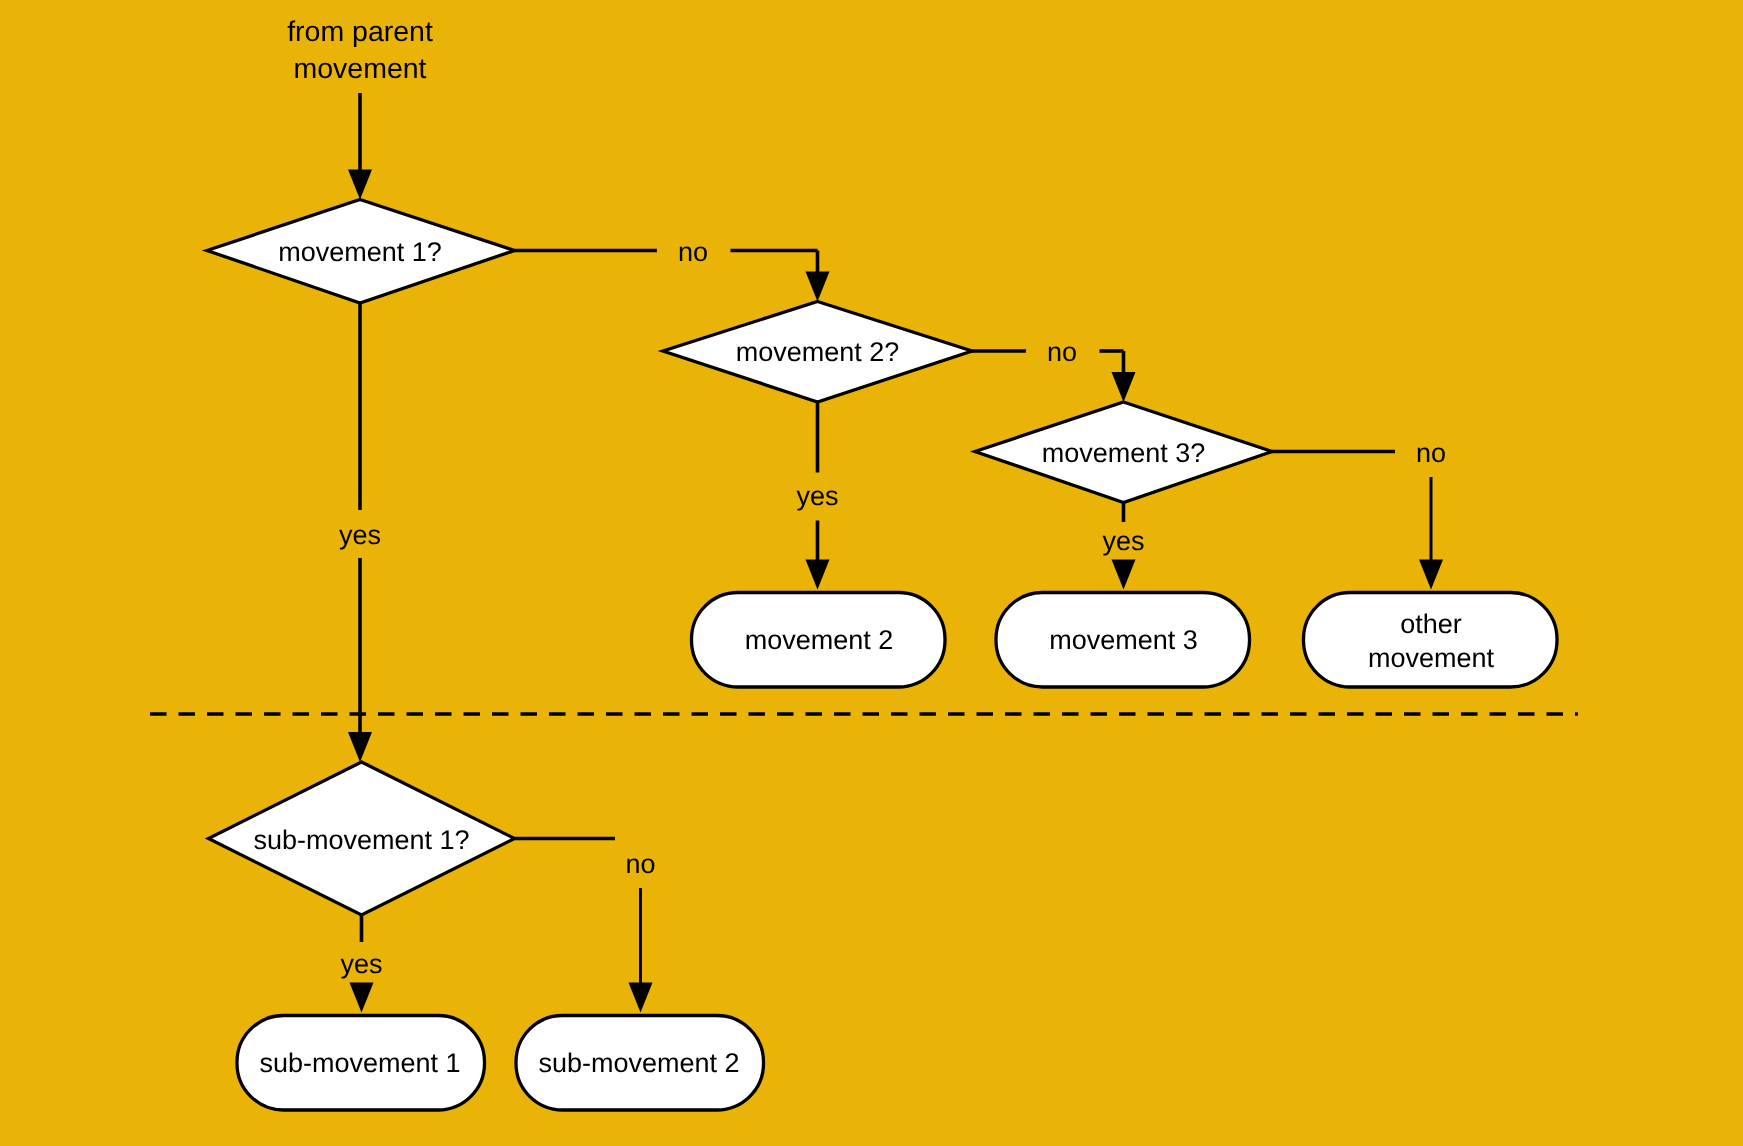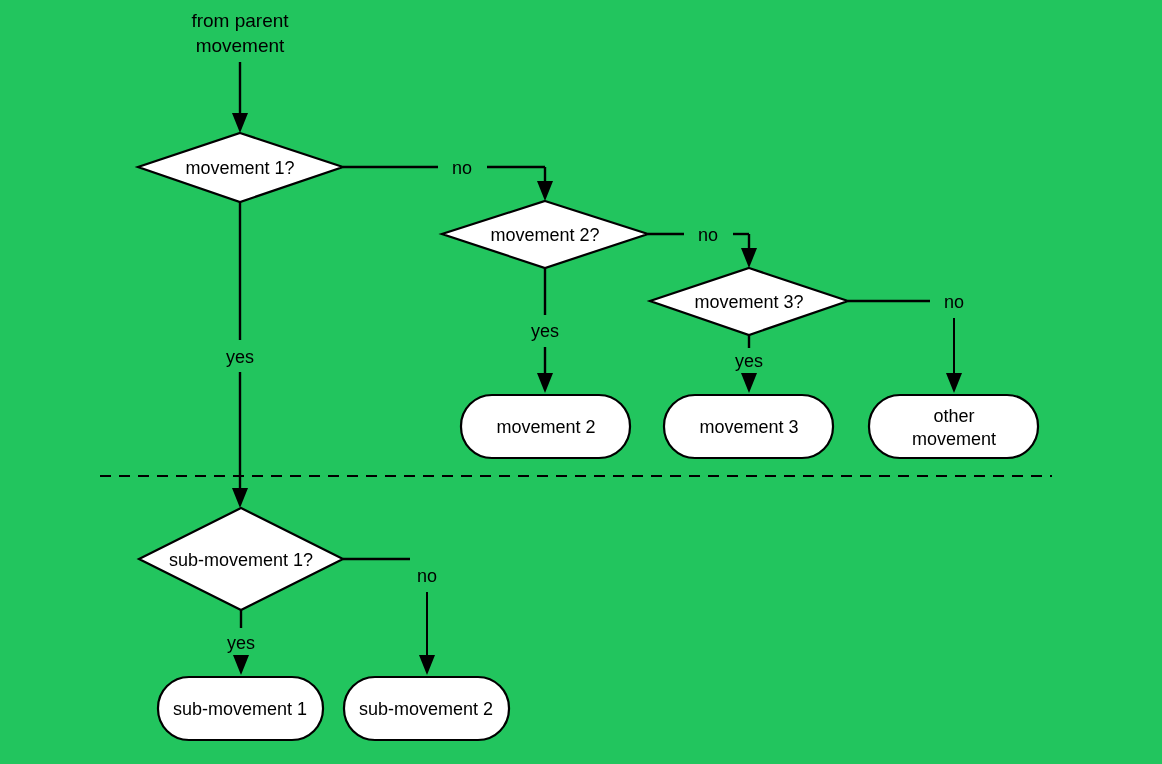--- a/index.html
+++ b/index.html
@@ -8,21 +8,21 @@
     padding: 0;
     background: #ffffff;
   }
   body {
     font-family: "Liberation Sans", sans-serif;
   }
   #diagram-root {
     position: relative;
     width: 1162px;
     height: 764px;
-    background: #22c55e;
+    background: #eab308;
     overflow: hidden;
   }
   #flow-svg {
     position: absolute;
     top: 0;
     left: 0;
     width: 1162px;
     height: 764px;
   }
   .node-shape {

